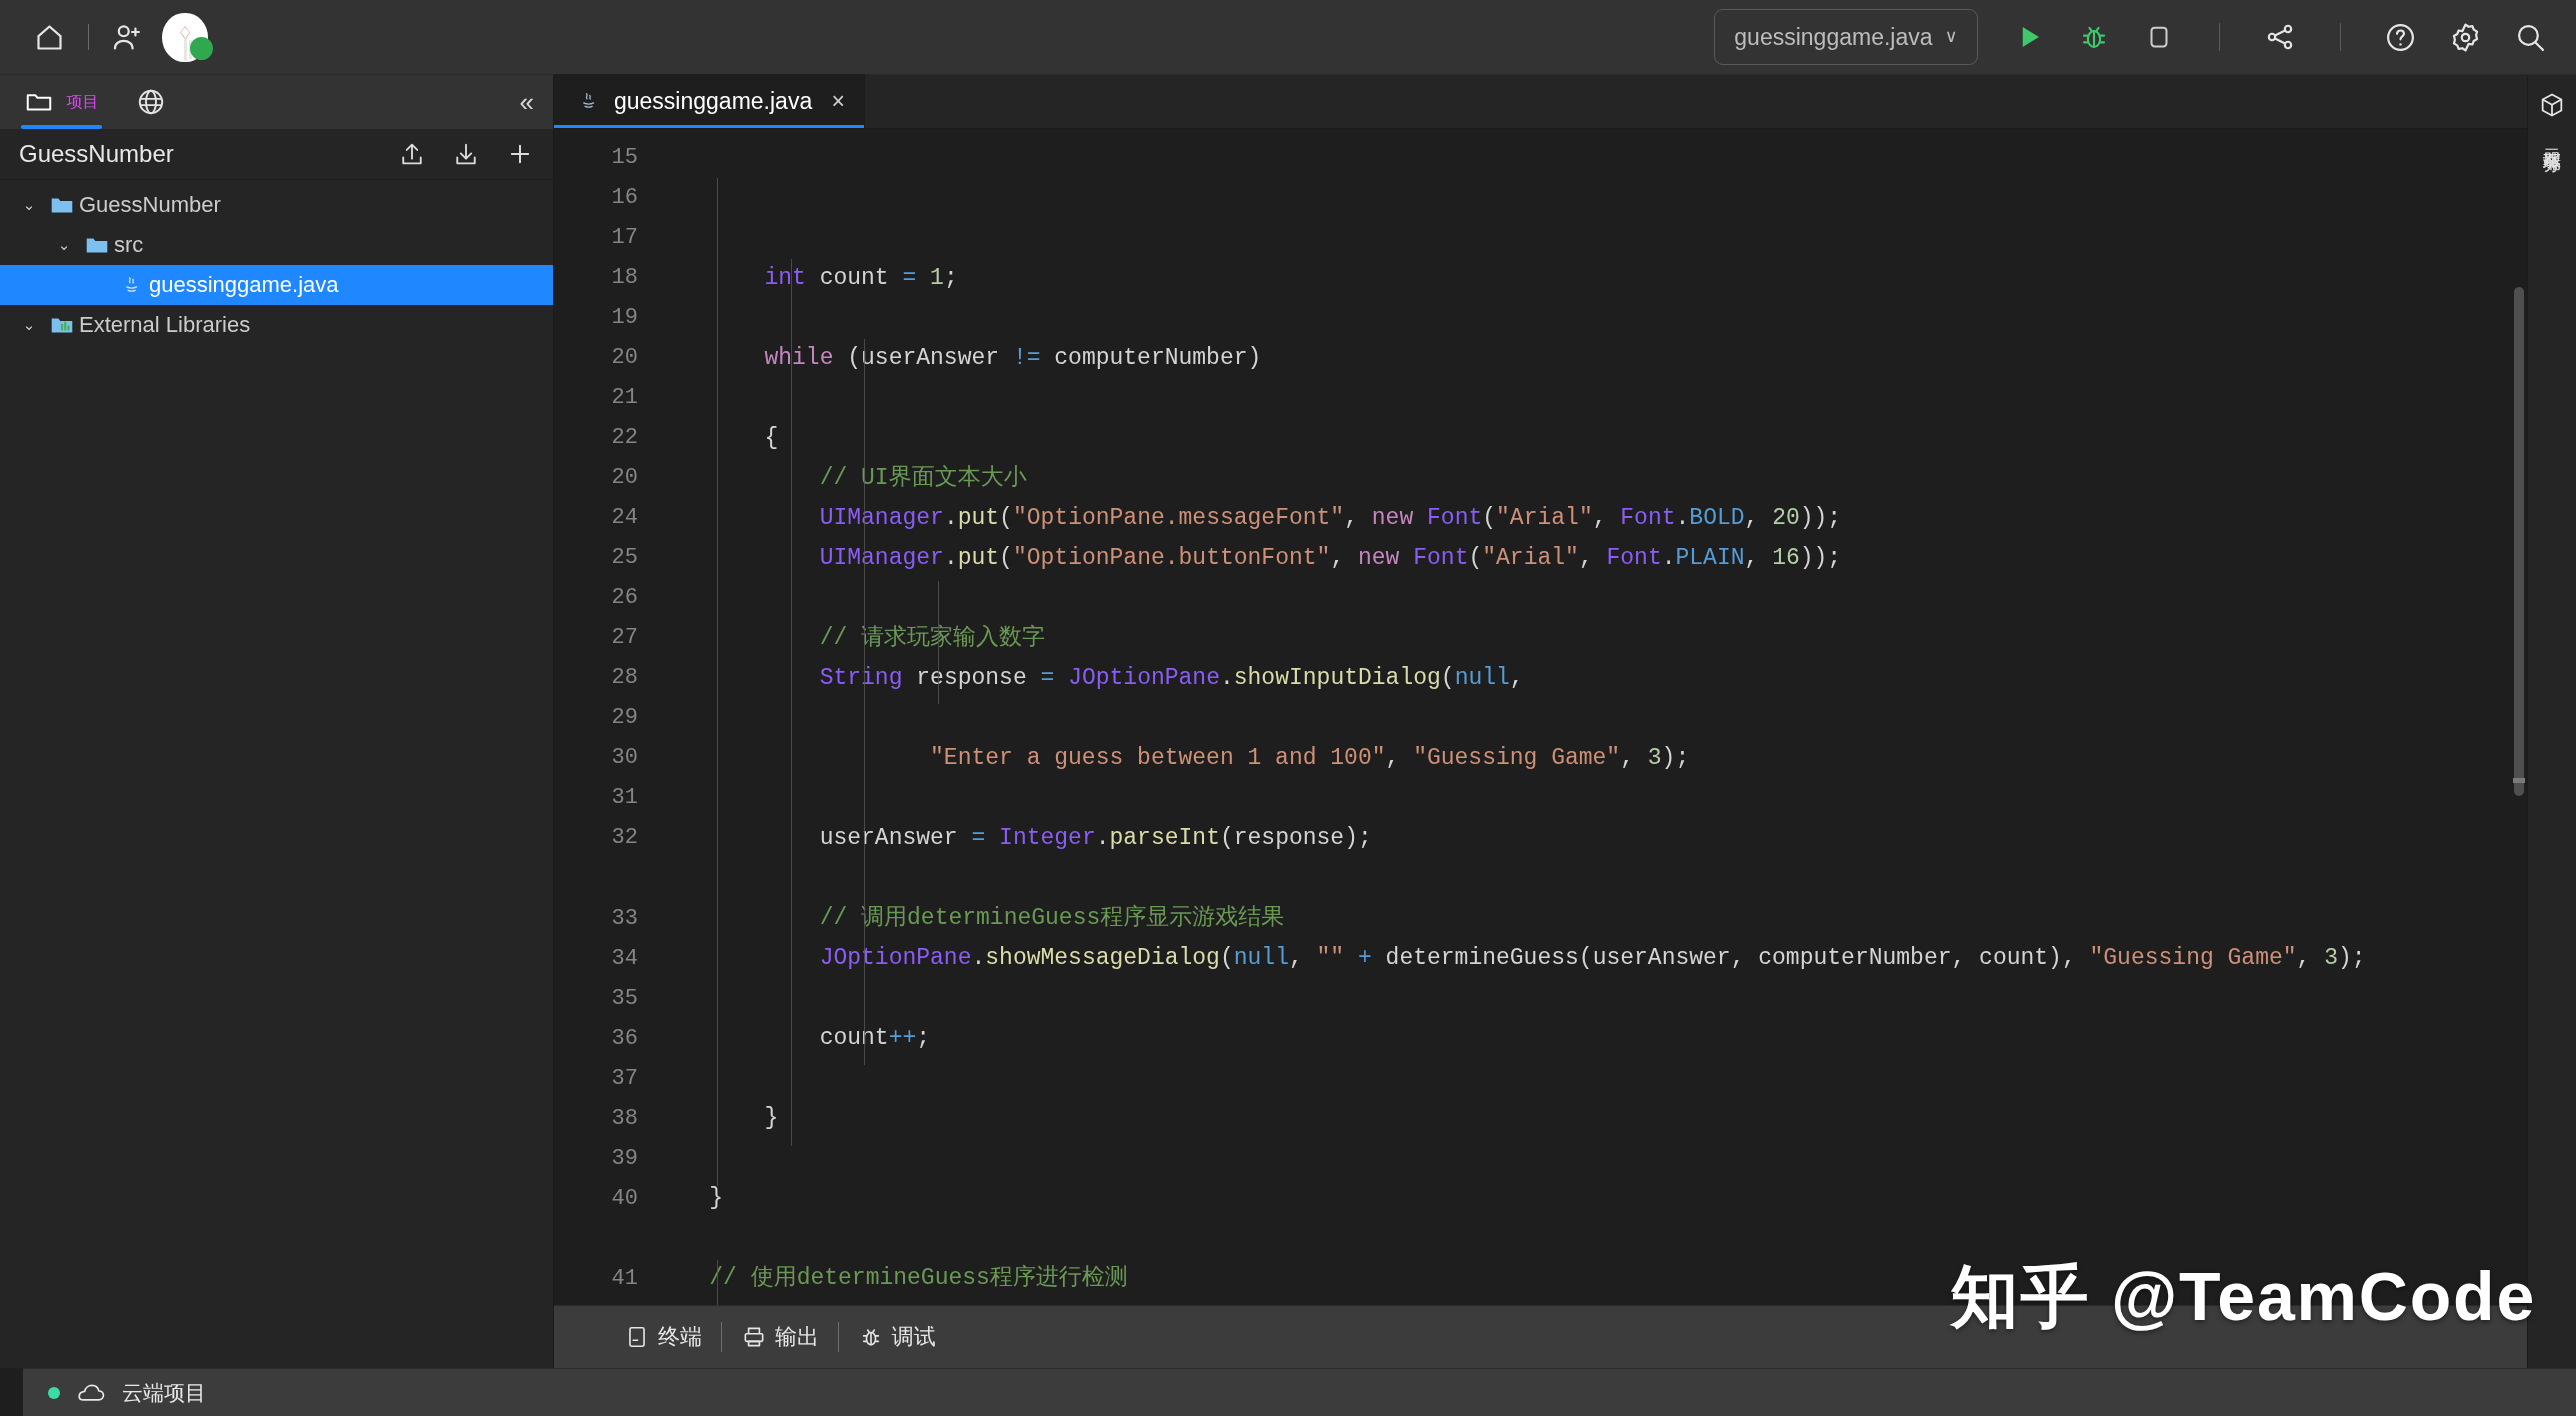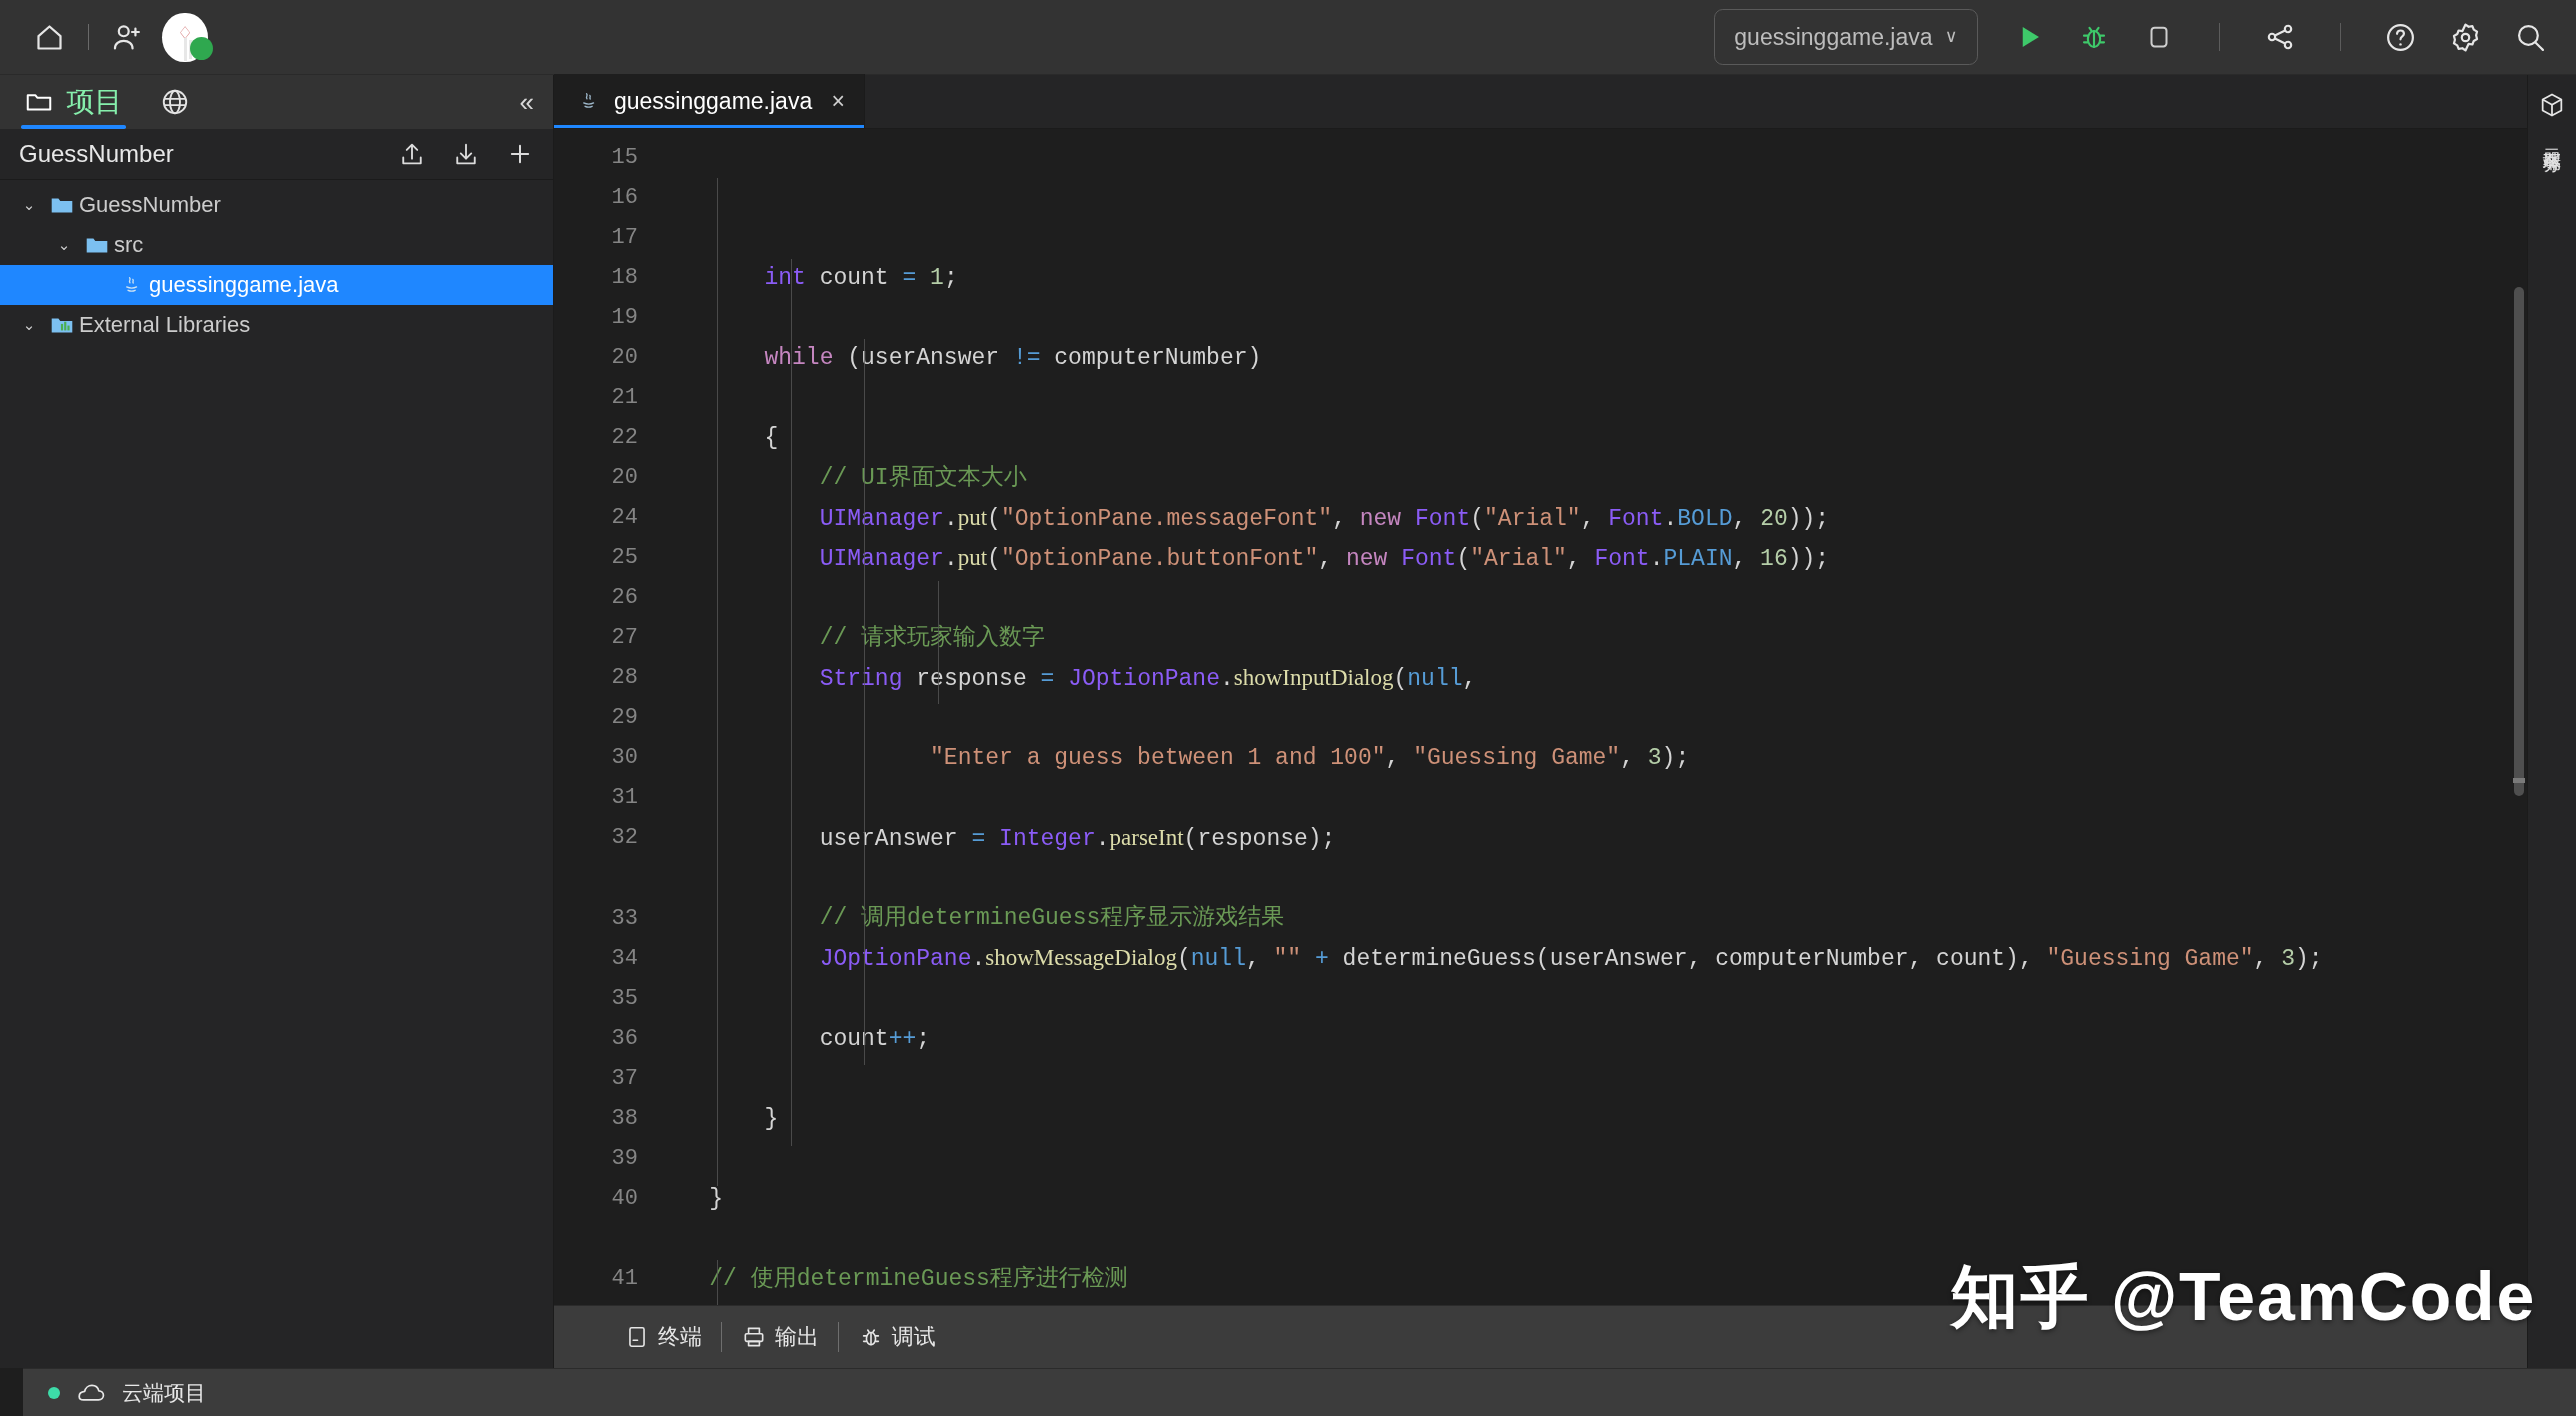--- a/index.html
+++ b/index.html
@@ -65,21 +65,21 @@
     background: #252526;
     display:flex; flex-direction:column;
     border-right: 0.9px solid #1b1b1b;
   }
   .side-tabs {
     height: 54px; display:flex; align-items:center;
     padding: 0 19px; position: relative;
     background:#333333;
   }
   .side-tab { display:flex; align-items:center; gap:12.3px; height:54px; position:relative; padding: 0 5.3px; }
-  .side-tab .lbl { color:#86efac; font-size:28px; }
+  .side-tab .lbl { color:#d946ef; font-size:16px; }
   .side-tab.active::after {
     content:""; position:absolute; left:1.8px; right:1.8px; bottom:0; height:4.4px; background:#1f87ff; border-radius:1.8px;
   }
   .side-tab-globe { margin-left: 32px; display:flex; align-items:center; height:54px; }
   .collapse { margin-left:auto; color:#d8d8d8; font-size:26px; letter-spacing:-3.5px; padding-right:3.5px; }
 
   .proj-head {
     height: 51px; display:flex; align-items:center;
     padding: 0 19px; background:#252526;
     border-bottom: 0.9px solid #1b1b1b;
@@ -132,21 +132,21 @@
     font-size: 23px; line-height: 40px;
     color:#d4d4d4; white-space: pre;
     overflow:hidden;
   }
   .code .row { height:40px; }
   .code .row.wrap { height: auto; white-space: pre-wrap; }
 
   
   .kw   { color:#c586c0; }   
   .type { color:#8b5cf6; }   
-  .fn   { color:#dcdcaa;font-family:Liberation Serif, serif; }   
+  .fn   { color:#dcdcaa; }   
   .str  { color:#ce9178; }
   .num  { color:#b5cea8; }
   .cmt  { color:#6a9955; }
   .op   { color:#569cd6; }
   .cnst { color:#569cd6; }
   .pln  { color:#d4d4d4; }
 
   
   .guides { position:absolute; left:0; top:0; right:0; bottom:0; pointer-events:none; }
   .guides i { position:absolute; width:0.9px; background:#5a5a5a; opacity:.75; }

